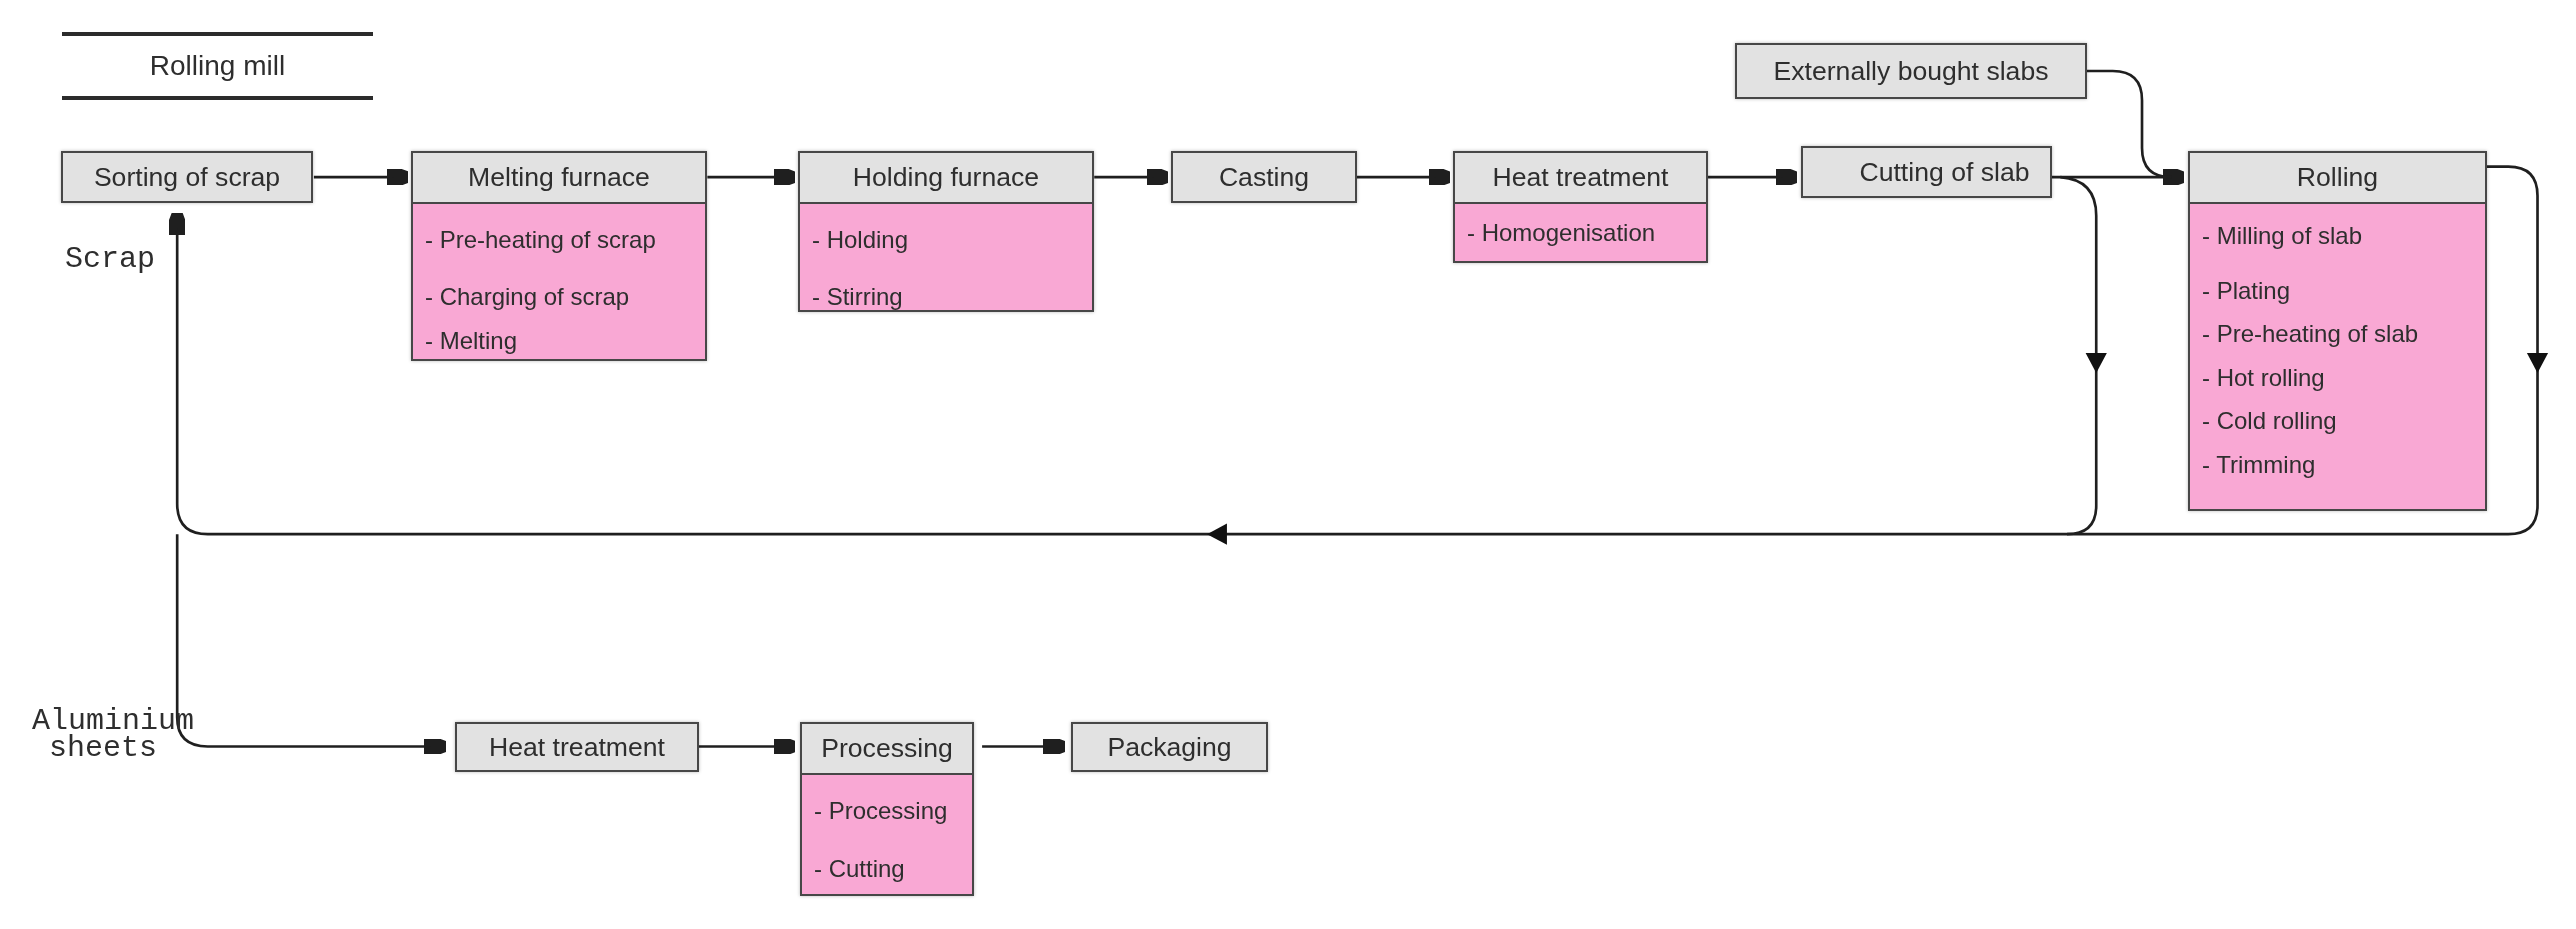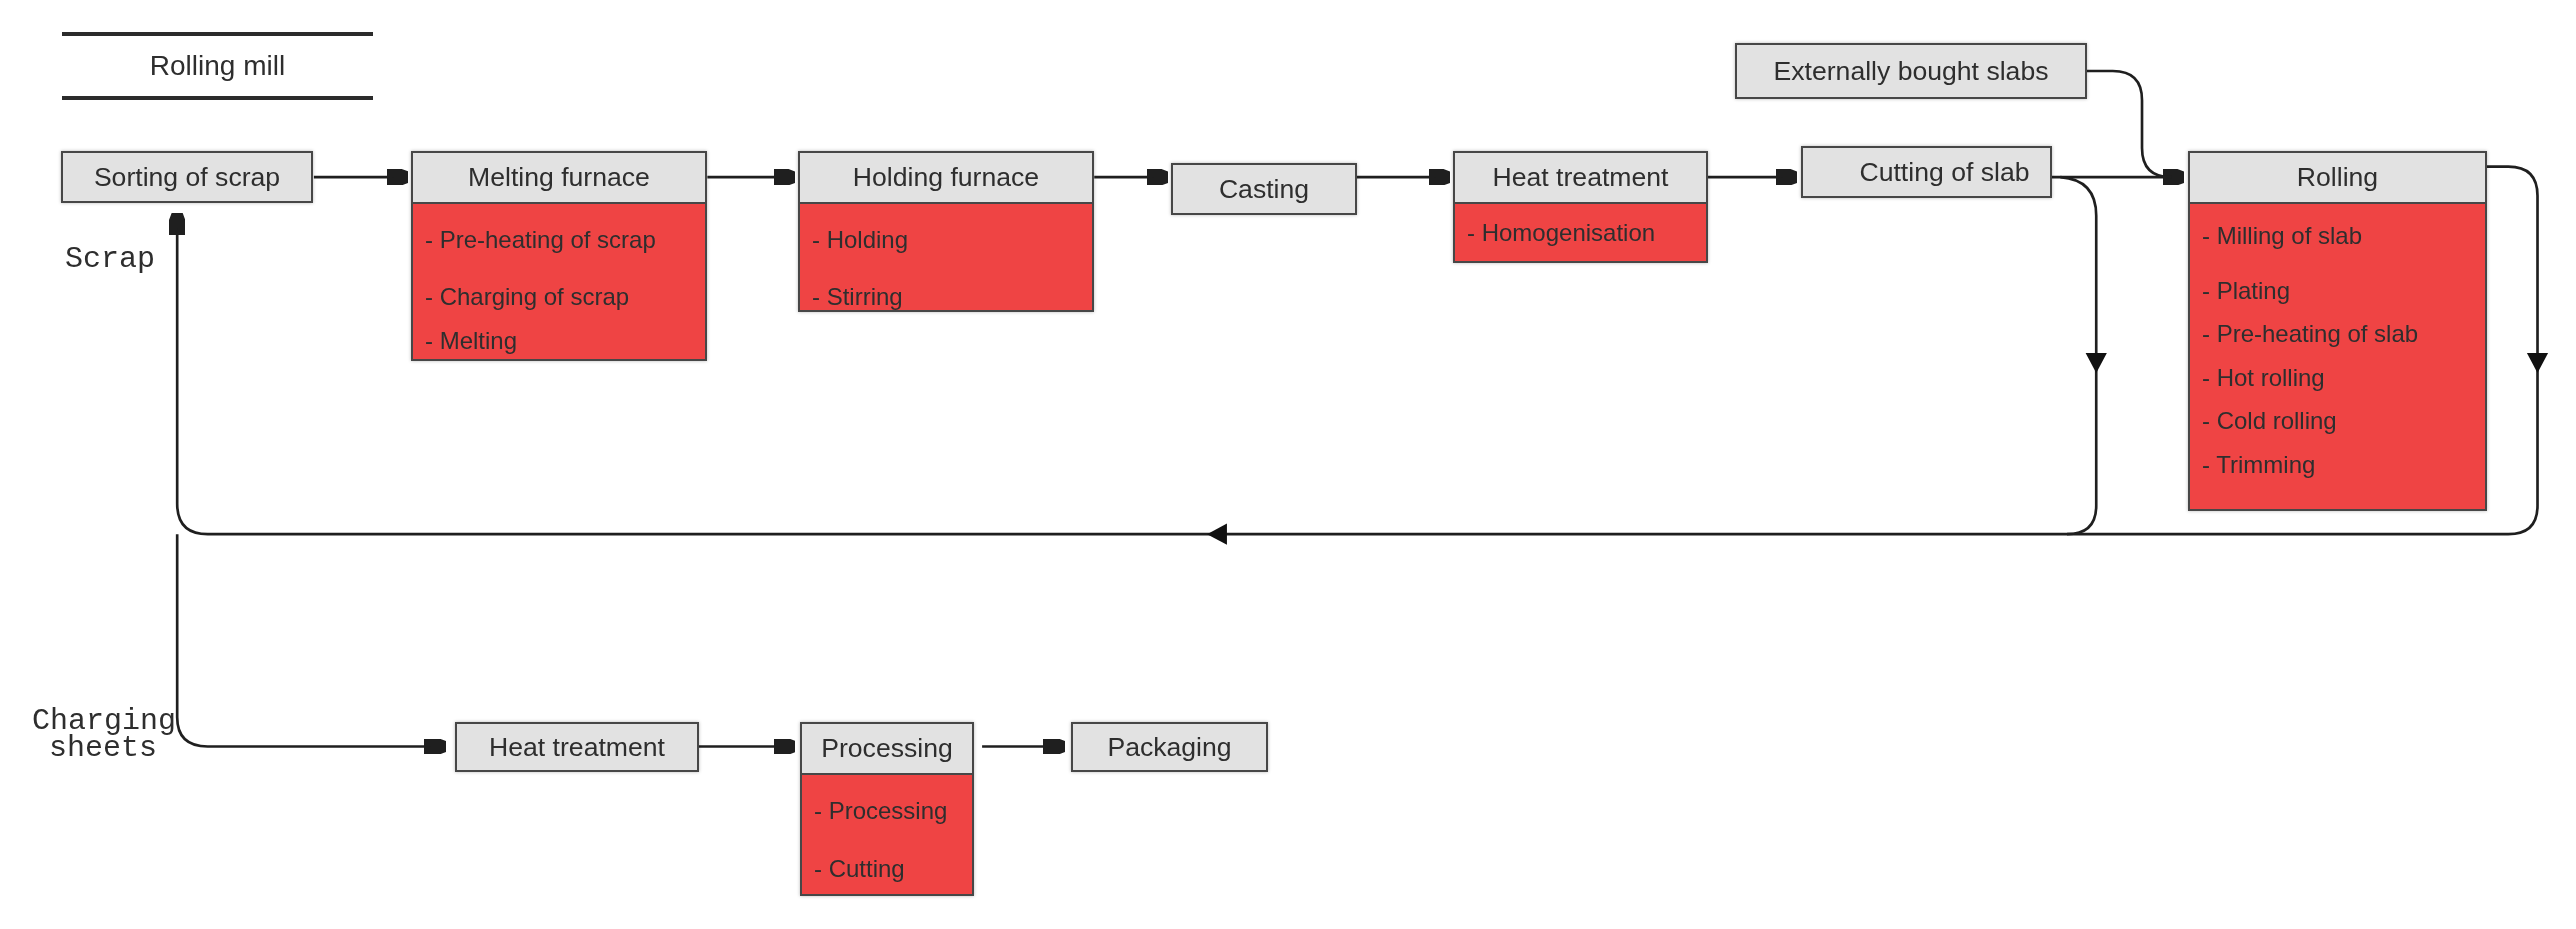--- a/index.html
+++ b/index.html
@@ -7,21 +7,21 @@
   #canvas{position:relative;width:2576px;height:929px;background:#ffffff;overflow:hidden;color:#2e2e2e;}
 
   #connectors{position:absolute;left:0;top:0;width:2576px;height:929px;}
   #connectors path{fill:none;stroke:#1f1f1f;stroke-width:4;}
   #connectors polygon{fill:#111111;stroke:none;}
 
   .box{position:absolute;box-sizing:border-box;border:2.7px solid #474747;
        background:#e2e2e2;box-shadow:0 0 3.3px rgba(0,0,0,0.28);}
   .box.simple{display:flex;align-items:center;justify-content:center;
        font-size:26.6px;white-space:nowrap;}
-  .box.tall{background:#ef4444;padding:0;}
+  .box.tall{background:#f9a8d4;padding:0;}
   .tall .hdr{height:49px;background:#e2e2e2;border-bottom:2.7px solid #474747;
        display:flex;align-items:center;justify-content:center;font-size:26.6px;white-space:nowrap;}
   .tall .bdy{position:relative;}
   .itm{position:absolute;left:12px;font-size:24px;line-height:29px;white-space:nowrap;}
 
   .title-block{position:absolute;left:62px;top:32px;width:311px;height:68px;
        border-top:4px solid #2b2b2b;border-bottom:4px solid #2b2b2b;box-sizing:border-box;
        display:flex;align-items:center;justify-content:center;font-size:28px;}
   .free-label{position:absolute;font-size:30px;line-height:26.6px;font-family:Liberation Mono, monospace;}
   #lbl-aluminium{left:32px;top:708px;width:142px;text-align:center;}
@@ -53,42 +53,42 @@
     <polygon points="1818,805 1848,789 1848,821"></polygon>
     <polygon points="3158,562 3142,532 3174,532"></polygon>
     <polygon points="3823,562 3807,532 3839,532"></polygon>
   </svg>
 
   <div class="title-block">
     <span>Rolling mill</span>
   </div>
 
   <div class="free-label" id="lbl-scrap">Scrap</div>
-  <div class="free-label" id="lbl-aluminium">Charging sheets</div>
+  <div class="free-label" id="lbl-aluminium">Aluminium sheets</div>
 
   <div class="box simple" style="left:61px;top:151px;width:252px;height:52px;">Sorting of scrap</div>
 
   <div class="box tall" style="left:411px;top:151px;width:296px;height:210px;">
     <div class="hdr">Melting furnace</div>
     <div class="bdy">
       <span class="itm" style="top:20.6px;">- Pre-heating of scrap</span>
       <span class="itm" style="top:78px;">- Charging of scrap</span>
       <span class="itm" style="top:122px;">- Melting</span>
     </div>
   </div>
 
   <div class="box tall" style="left:798px;top:151px;width:296px;height:161px;">
     <div class="hdr">Holding furnace</div>
     <div class="bdy">
       <span class="itm" style="top:20.6px;">- Holding</span>
       <span class="itm" style="top:78px;">- Stirring</span>
     </div>
   </div>
 
-  <div class="box simple" style="left:1171px;top:163px;width:186px;height:52px;">Casting</div>
+  <div class="box simple" style="left:1171px;top:151px;width:186px;height:52px;">Casting</div>
 
   <div class="box tall" style="left:1453px;top:151px;width:255px;height:112px;">
     <div class="hdr">Heat treatment</div>
     <div class="bdy">
       <span class="itm" style="top:14px;">- Homogenisation</span>
     </div>
   </div>
 
   <div class="box simple" style="left:1801px;top:146px;width:251px;height:52px;padding-left:36px;">Cutting of slab</div>
 

